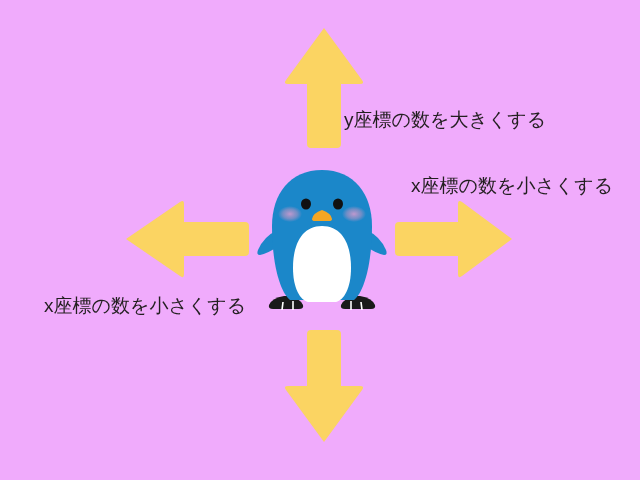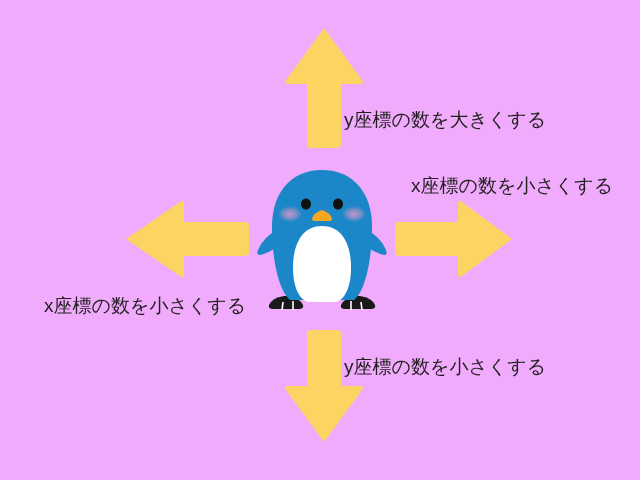--- a/index.html
+++ b/index.html
@@ -106,16 +106,15 @@
     <ellipse cx="98" cy="46" rx="12" ry="8" fill="url(#cheekR)"></ellipse>
 
     <ellipse cx="50" cy="36" rx="5" ry="5.5" fill="#111111"></ellipse>
     <ellipse cx="82" cy="36" rx="5" ry="5.5" fill="#111111"></ellipse>
 
     <path d="M66 42 q9 3 10 9 q0 2 -3 2 l-14 0 q-3 0 -3 -2 q1 -6 10 -9 z" fill="#F5A623"></path>
   </svg>
 
   <div id="label-up" class="label">y座標の数を大きくする</div>
   <div id="label-right" class="label">x座標の数を小さくする</div>
-  <div id="label-down" class="label">y座標の数を小さくする</div>
   <div id="label-left" class="label">x座標の数を小さくする</div>
 
 </div>
 
 </body></html>

